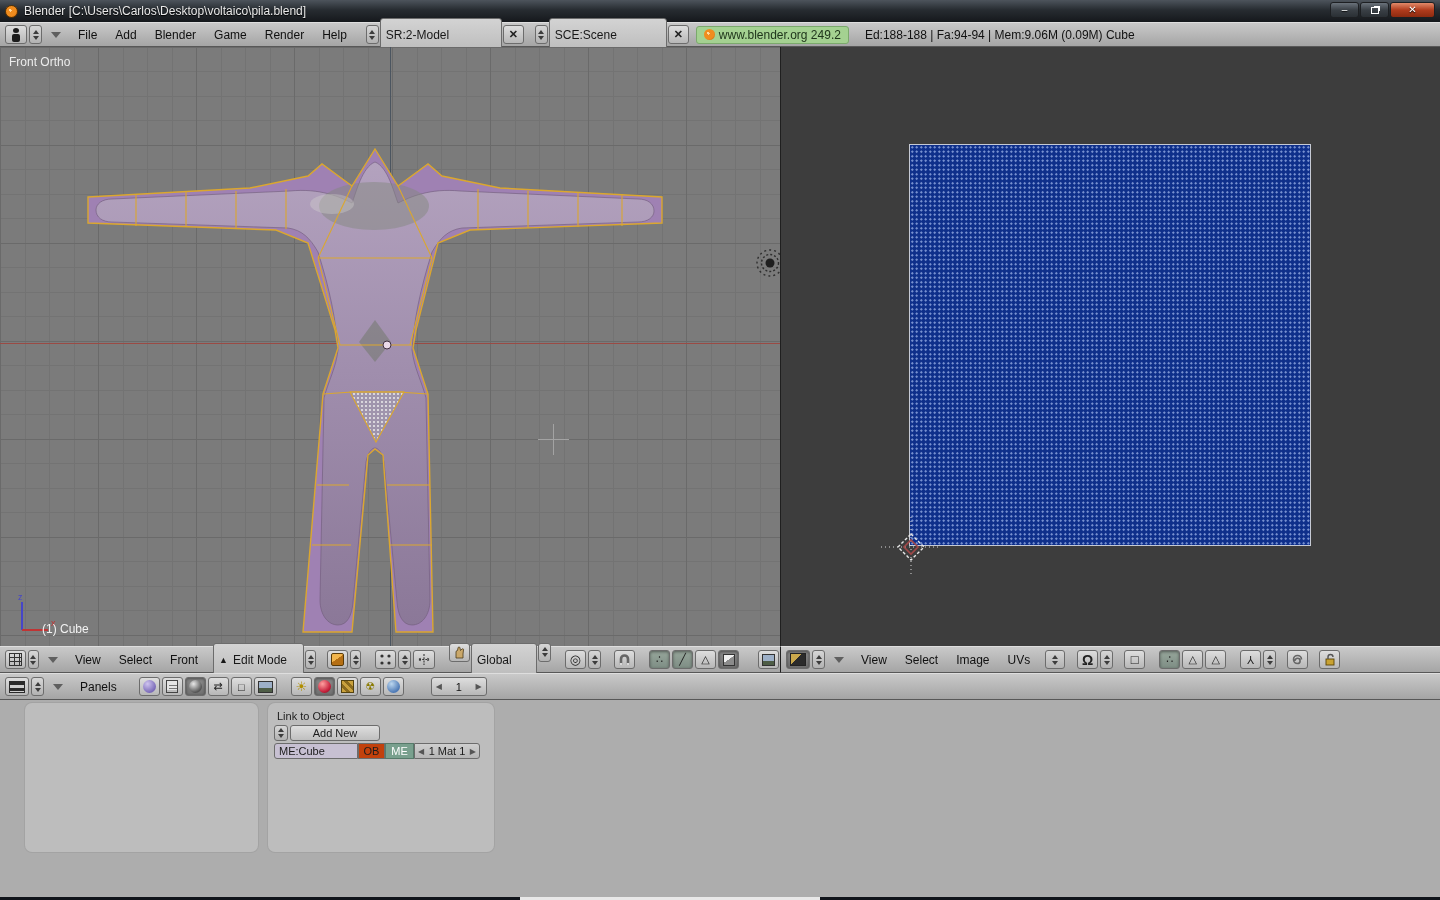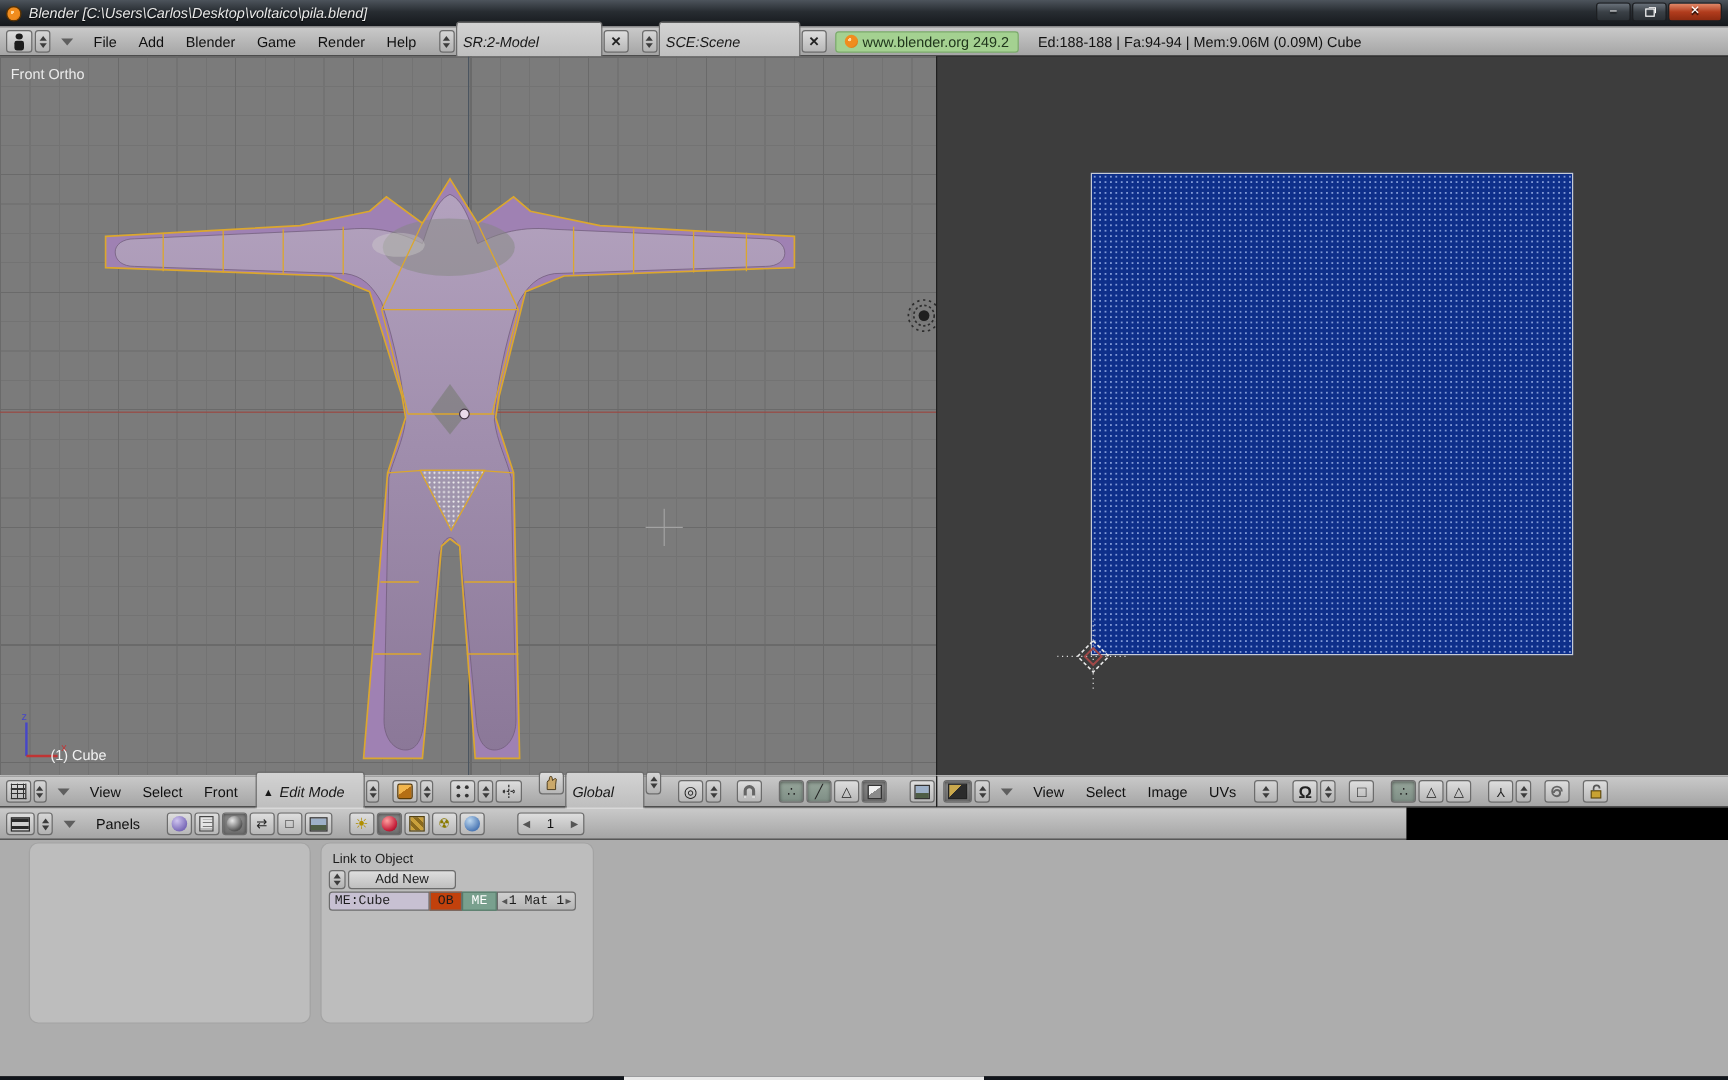--- a/index.html
+++ b/index.html
@@ -7,21 +7,21 @@
     font-family:"Liberation Sans", sans-serif; }
   .app { position:absolute; inset:0; width:1440px; height:900px; }
 
   
   .titlebar { position:absolute; left:0; top:0; width:1440px; height:22px;
     background:linear-gradient(#4d545c, #272c31 45%, #15181c);
     display:flex; align-items:center; color:#e9e9e9; font-size:12px; }
   .blender-logo { width:13px; height:13px; border-radius:50%; margin:0 6px 0 5px;
     background:radial-gradient(circle at 38% 38%, #ffd9a0 0 14%, #f08c1e 15% 60%, #b35708 100%);
     border:1px solid #5a3302; flex:0 0 auto; }
-  .title-text { text-shadow:0 1px 1px #000;font-style:italic; }
+  .title-text { text-shadow:0 1px 1px #000; }
   .winbtns { position:absolute; right:5px; top:2px; display:flex; gap:1px; }
   .winbtn { height:16px; border:1px solid #1d1f22; border-radius:3px;
     background:linear-gradient(#6a727b, #3a4046 50%, #2a2f34);
     color:#fff; font-size:10px; line-height:14px; text-align:center; width:29px;
     text-shadow:0 1px 1px #000; }
   .winbtn.close { width:45px; background:linear-gradient(#e28a6a, #b13c1d 50%, #8d2a10); }
   .restore-glyph { display:inline-block; width:8px; height:7px; border:1px solid #fff;
     box-shadow:2px -2px 0 -1px #fff; margin-top:4px; }
 
   
@@ -32,21 +32,21 @@
   .ibtn { display:inline-flex; align-items:center; justify-content:center;
     height:19px; min-width:21px; padding:0 3px; margin:0 1px;
     background:linear-gradient(#dedede,#b7b7b7); border:1px solid #6c6c6c;
     border-radius:3px; font-size:11px; color:#222; }
   .ibtn.pressed { background:linear-gradient(#97a69b,#7e8e85);
     box-shadow:inset 0 1px 3px rgba(0,0,0,.45); }
   .ibtn.dark { background:linear-gradient(#8b8b8b,#6f6f6f);
     box-shadow:inset 0 1px 3px rgba(0,0,0,.45); }
   .fld { display:inline-flex; align-items:center; height:19px;
     background:linear-gradient(#d3d3d3,#bcbcbc); border:1px solid #6c6c6c;
-    border-radius:3px; padding:16px 5px; font-size:12px; color:#181818;font-style:italic; }
+    border-radius:3px; padding:16px 5px; font-size:12px; color:#181818; }
   .spin { display:inline-flex; flex-direction:column; align-items:center;
     justify-content:center; gap:2px; width:13px; height:19px;
     background:linear-gradient(#d6d6d6,#b2b2b2); border:1px solid #6c6c6c;
     border-radius:3px; margin:0 1px; }
   .tri-u { width:0; height:0; border-left:3px solid transparent;
     border-right:3px solid transparent; border-bottom:4px solid #3c3c3c; }
   .tri-d { width:0; height:0; border-left:3px solid transparent;
     border-right:3px solid transparent; border-top:4px solid #3c3c3c; }
   .collapse { width:0; height:0; border-left:5px solid transparent;
     border-right:5px solid transparent; border-top:6px solid #5f5f5f; margin:0 8px; }
@@ -113,31 +113,31 @@
   .uv { position:absolute; left:780px; top:47px; width:660px; height:599px;
     background:#3d3d3d; border-left:1px solid #1f1f1f; overflow:hidden; }
   .uv-square { position:absolute; left:128px; top:97px; width:402px; height:402px;
     background-color:#0e2f8a; border:1px solid #c6cad4;
     background-image:radial-gradient(circle, #8099d6 0.9px, transparent 1px);
     background-size:4.5px 4.5px; }
 
   
   .vhdr3d { left:0; top:646px; width:780px; height:27px; }
   .vhdruv { left:780px; top:646px; width:660px; height:27px; border-left:1px solid #1f1f1f; }
-  .bhdr   { left:0; top:673px; width:1172px; height:27px; }
+  .bhdr   { left:0; top:673px; width:1440px; height:27px; }
 
   
   .bbody { position:absolute; left:0; top:700px; width:1440px; height:197px; background:#adadad; }
   .panel { position:absolute; top:3px; height:149px; background:#bdbdbd; border-radius:7px;
     box-shadow:0 0 0 1px #a3a3a3; }
   .panel.empty { left:25px; width:233px; }
   .panel.link { left:268px; width:226px; font-size:11px; color:#1c1c1c; }
   .panel-title { position:absolute; left:9px; top:7px; }
   .row1 { position:absolute; left:6px; top:22px; display:flex; align-items:center; }
-  .row2 { position:absolute; left:6px; top:40px; display:flex; align-items:center;font-family:Liberation Mono, monospace; }
+  .row2 { position:absolute; left:6px; top:40px; display:flex; align-items:center; }
   .addnew { width:90px; height:16px; display:flex; align-items:center; justify-content:center;
     background:linear-gradient(#dedede,#bfbfbf); border:1px solid #6c6c6c; border-radius:3px; }
   .mini-spin { width:14px; height:16px; display:inline-flex; flex-direction:column;
     align-items:center; justify-content:center; gap:2px;
     background:linear-gradient(#d6d6d6,#b2b2b2); border:1px solid #6c6c6c;
     border-radius:3px; margin-right:2px; }
   .me-field { width:84px; height:16px; display:flex; align-items:center; padding:0 4px;
     background:#c7c0d2; border:1px solid #6c6c6c; border-radius:3px 0 0 3px; }
   .ob-btn { width:27px; height:16px; display:flex; align-items:center; justify-content:center;
     background:#c2410c; border:1px solid #6c6c6c; }

